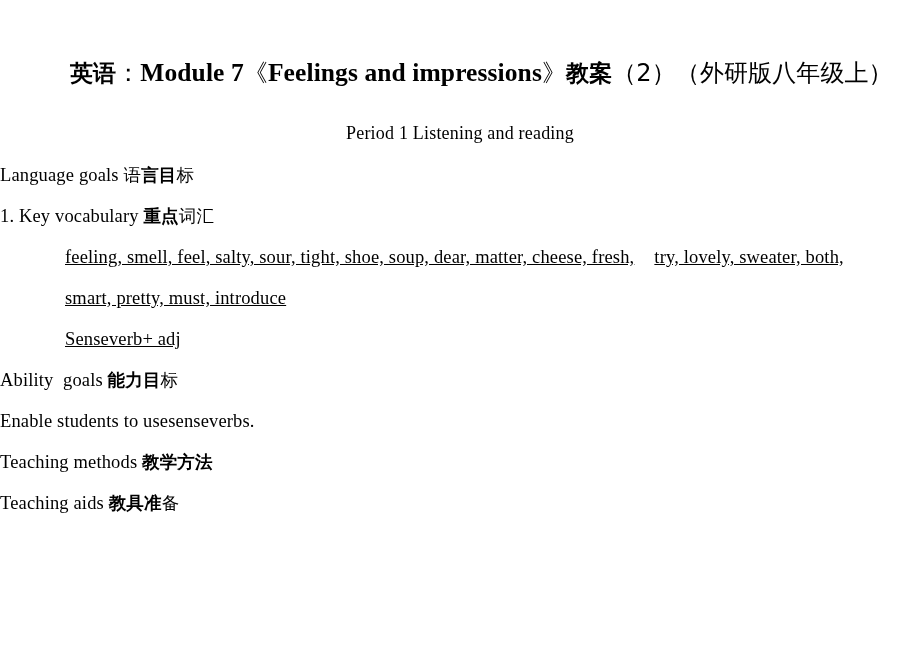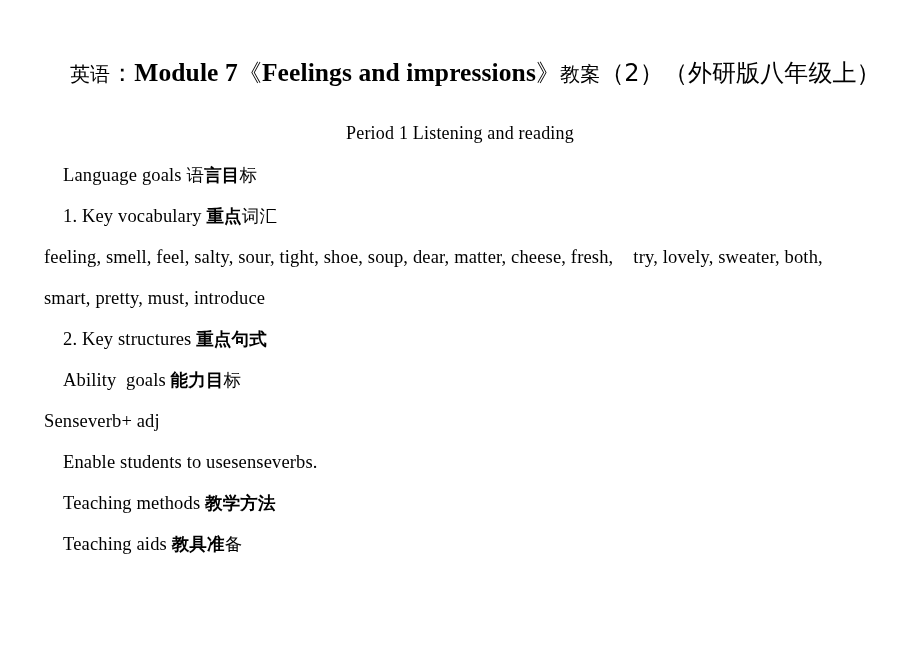--- a/index.html
+++ b/index.html
@@ -31,22 +31,22 @@
     top: 56px;
     width: 812px;
     font-size: 25.5px;
     line-height: 34px;
     white-space: nowrap;
     letter-spacing: 0.1px;
     color: #000;
   }
   .doc-title .cn {
     font-family: "DejaVu Sans", "Liberation Sans", sans-serif;
-    font-weight: 400;
-    font-size: 20px;
+    font-weight: 700;
+    font-size: 23px;
     margin-top: 36px;
   }
   .doc-title .cn-light {
     font-family: "DejaVu Sans", "Liberation Sans", sans-serif;
     font-weight: 400;
     font-size: 24px;
   }
   .doc-title .en {
     font-family: "Liberation Serif", serif;
     font-weight: 700;
@@ -71,22 +71,22 @@
     top: 155px;
     width: 920px;
   }
   .line {
     height: 41px;
     font-size: 18.5px;
     line-height: 41px;
     white-space: pre;
     letter-spacing: 0.15px;
   }
-  .line.lvl0 { padding-left: 63px; }
-  .line.lvl1 { padding-left: 44px; }
+  .line.lvl0 { }
+  .line.lvl1 { padding-left: 65px; text-decoration: underline; }
 
   .cn-b {
     font-family: "DejaVu Sans", "Liberation Sans", sans-serif;
     font-weight: 700;
     font-size: 17.5px;
   }
   .cn-l {
     font-family: "DejaVu Sans", "Liberation Sans", sans-serif;
     font-weight: 400;
     font-size: 17.5px;
@@ -111,25 +111,24 @@
   <div class="body-block">
 
     <div class="line lvl0"><span class="en-t">Language goals </span><span class="cn-l">语</span><span class="cn-b">言目</span><span class="cn-l">标</span></div>
 
     <div class="line lvl0"><span class="en-t">1. Key vocabulary </span><span class="cn-b">重点</span><span class="cn-l">词汇</span></div>
 
     <div class="line lvl1"><span class="en-t">feeling, smell, feel, salty, sour, tight, shoe, soup, dear, matter, cheese, fresh,</span><span class="gap-wide"></span><span class="en-t">try, lovely, sweater, both,</span></div>
 
     <div class="line lvl1">smart, pretty, must, introduce</div>
 
-    <div class="line lvl0"><span class="en-t">2. Key structures </span><span class="cn-b">重点句式</span></div>
+
+    <div class="line lvl1">Senseverb+ adj</div>
 
     <div class="line lvl0"><span class="en-t">Ability  goals </span><span class="cn-b">能力目</span><span class="cn-l">标</span></div>
-
-    <div class="line lvl1">Senseverb+ adj</div>
 
     <div class="line lvl0">Enable students to usesenseverbs.</div>
 
     <div class="line lvl0"><span class="en-t">Teaching methods </span><span class="cn-b">教学方法</span></div>
 
 
     <div class="line lvl0"><span class="en-t">Teaching aids </span><span class="cn-b">教具准</span><span class="cn-l">备</span></div>
 
   </div>
 </div>

